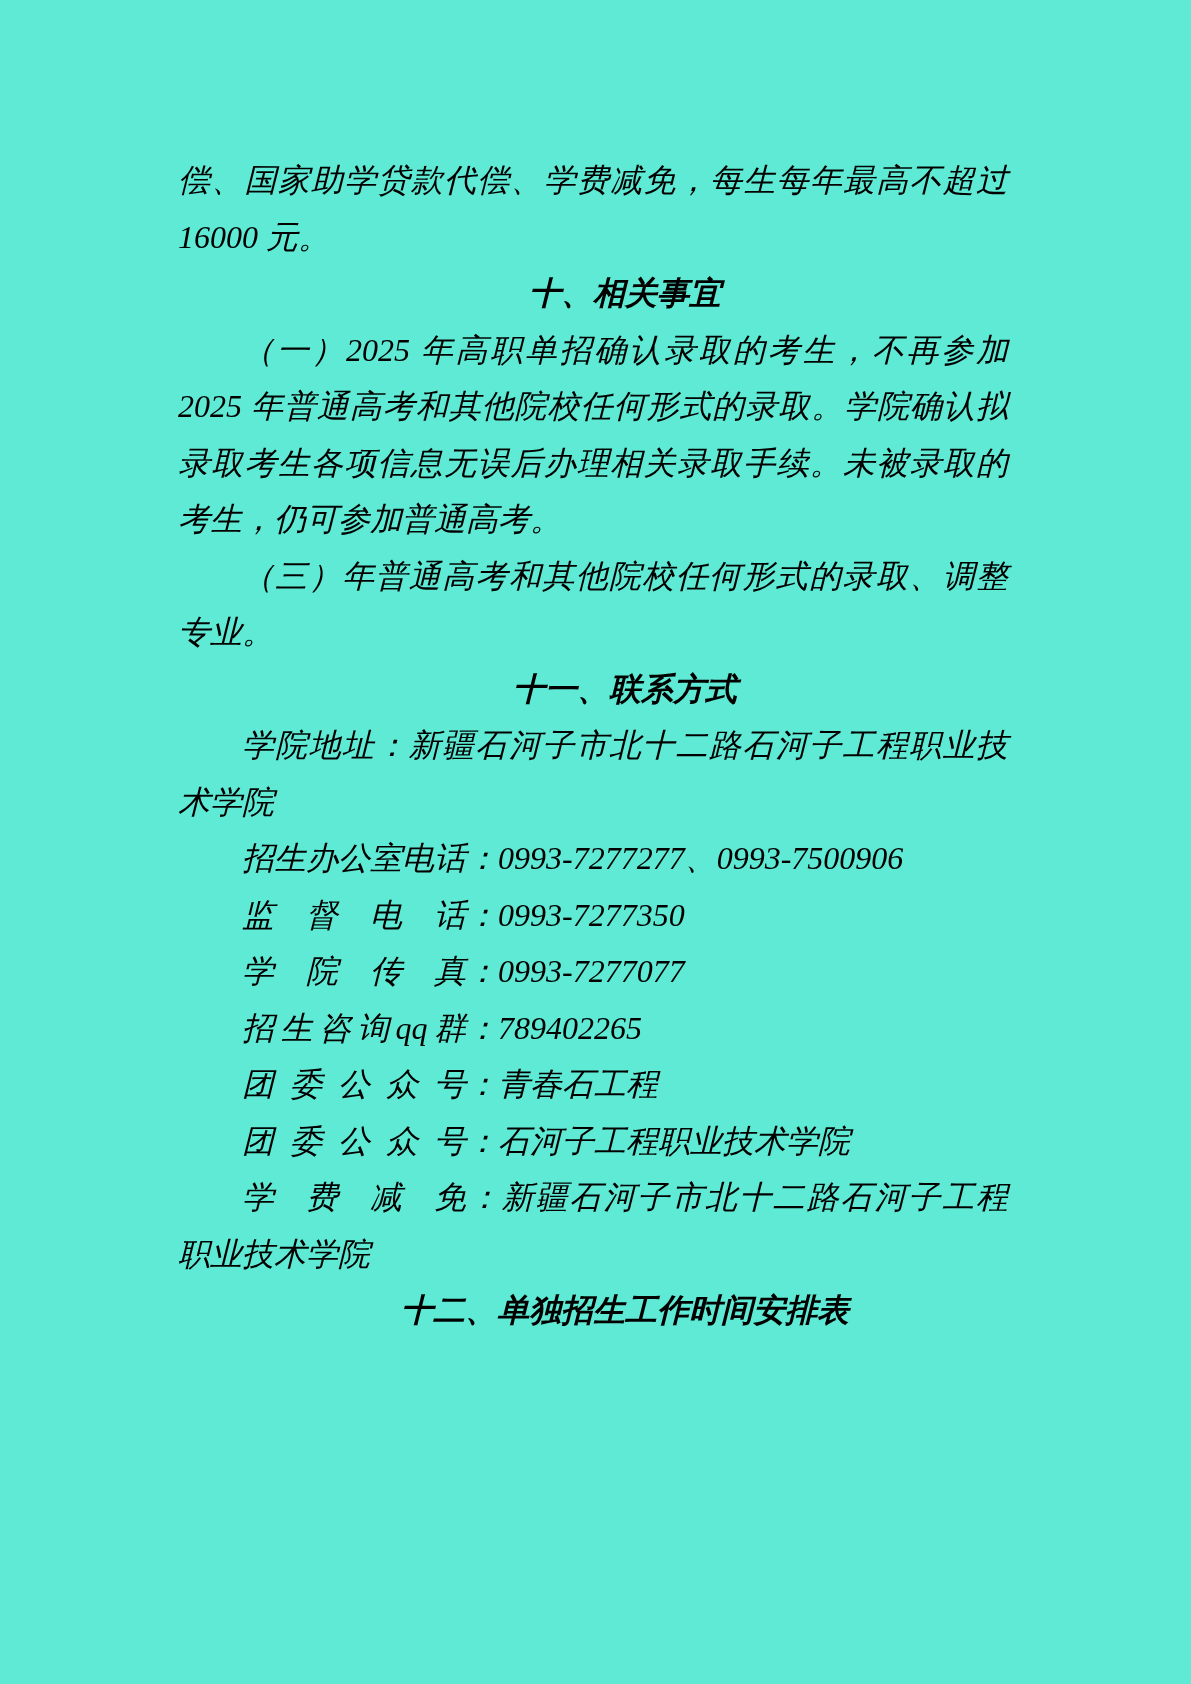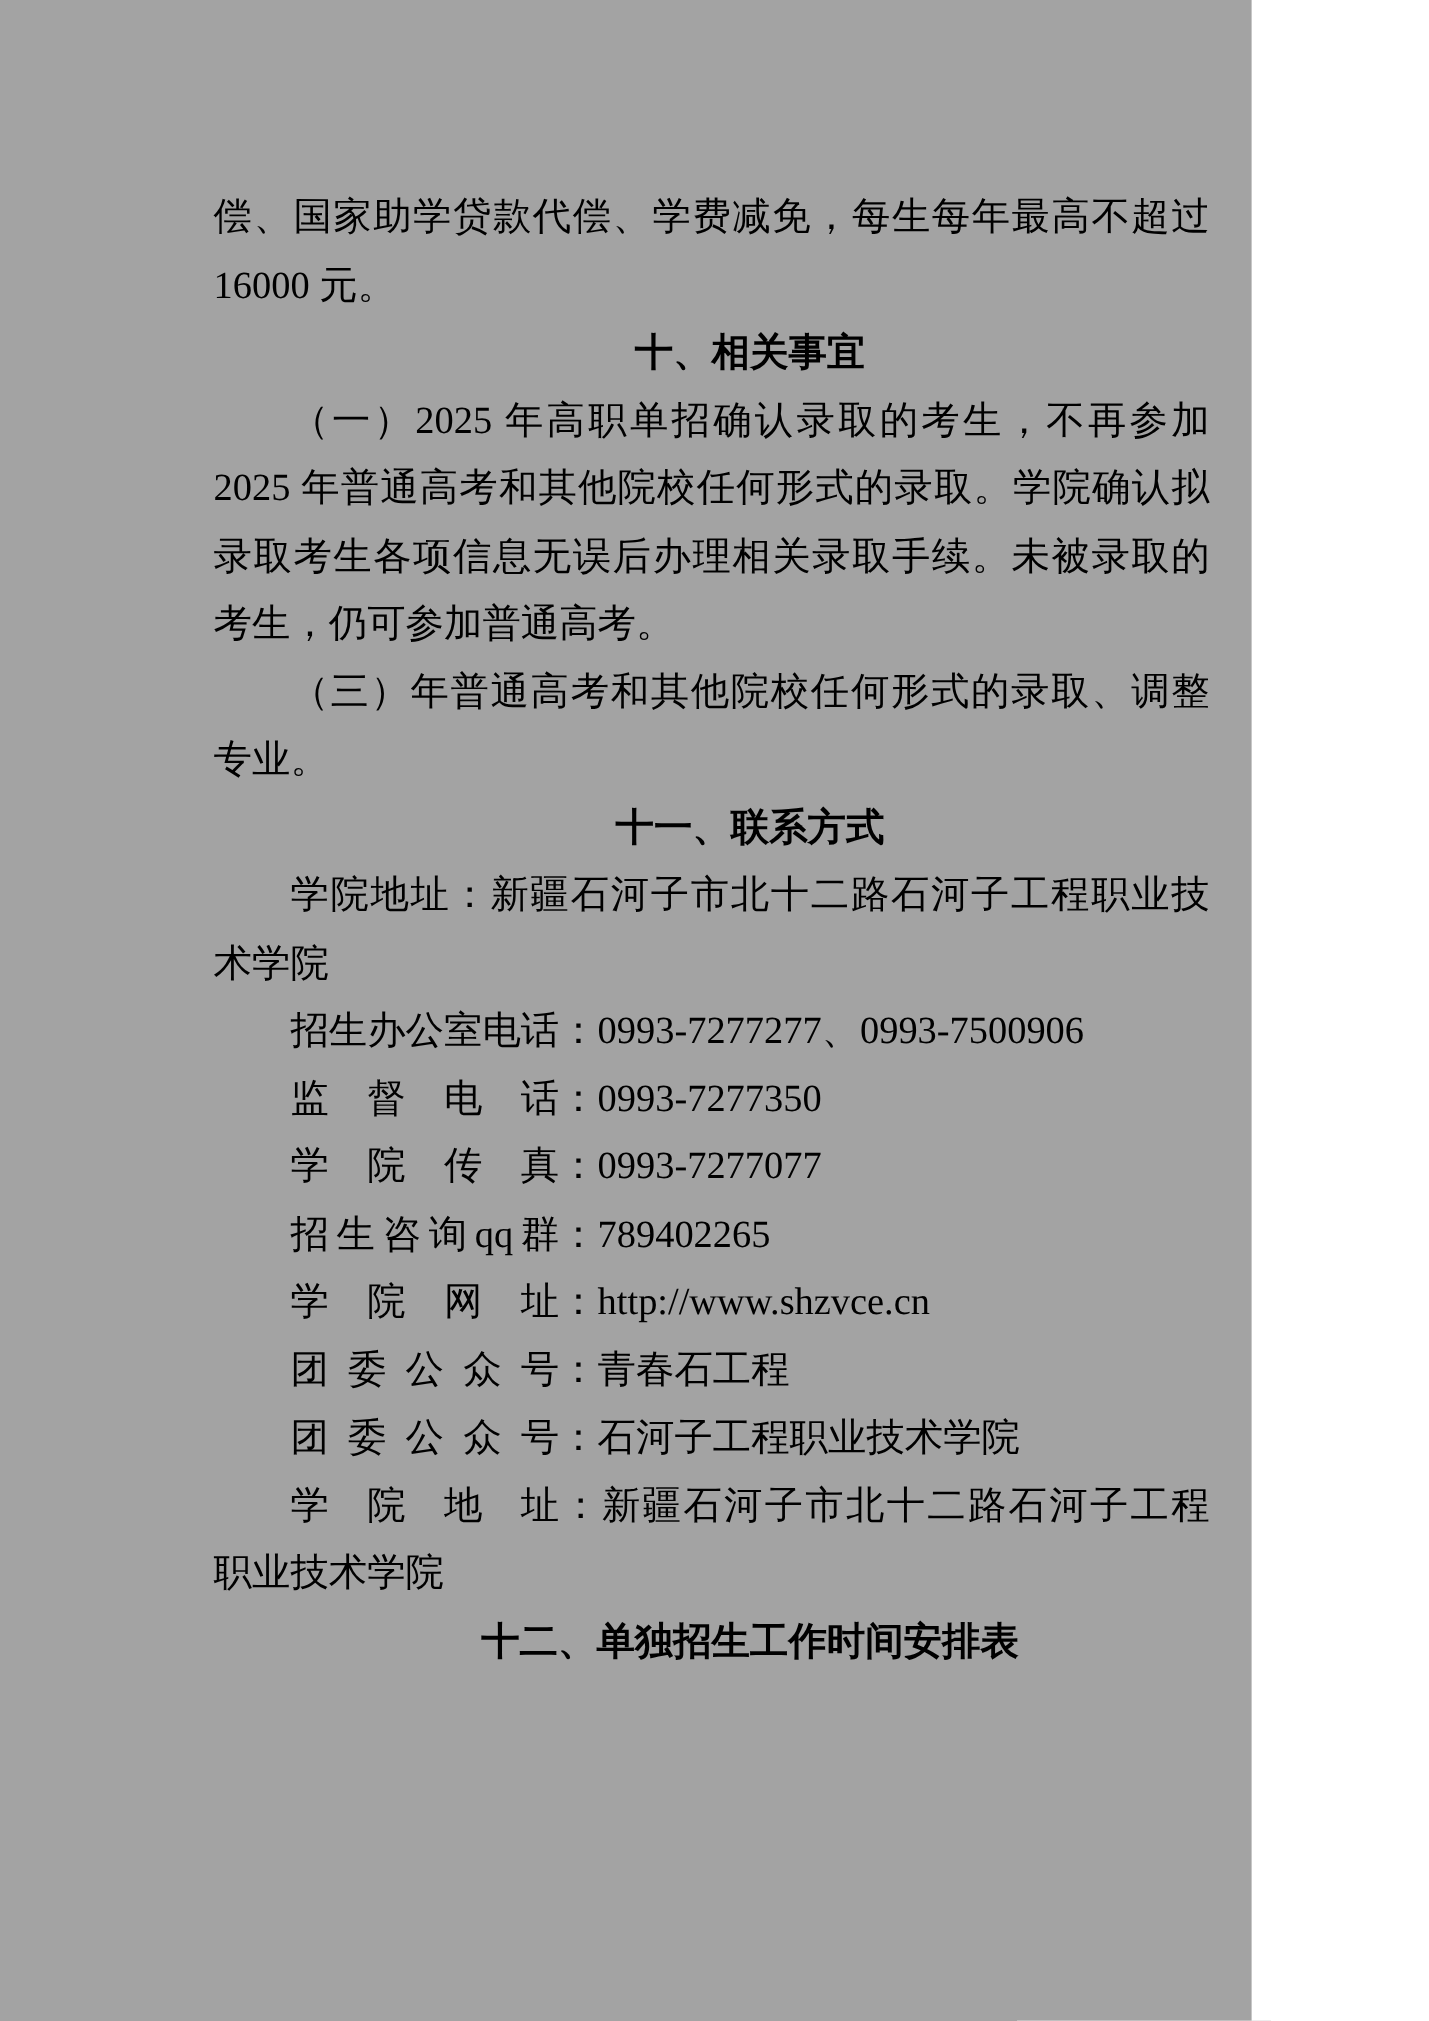--- a/index.html
+++ b/index.html
@@ -11,23 +11,24 @@
     height: 1684px;
     background: #ffffff;
     color: #000000;
     font-family: "Liberation Serif", "DejaVu Serif", serif;
     position: relative;
     overflow: hidden;
   }
   .page {
     position: absolute;
     left: 0; top: 0;
-    width: 1043px;
+    width: 1191px;
     height: 1684px;
-    background: #a3a3a3;
+    background: #5eead4;
+    font-style: italic;
   }
   .doc-body {
     position: absolute;
     left: 178px;
     top: 152px;
     width: 830px;
     font-size: 32px;
     line-height: 56.5px;
   }
   .para {
@@ -81,24 +82,23 @@
   <div class="para">学院地址：新疆石河子市北十二路石河子工程职业技术学院</div>
 
   <div class="contact-line"><span class="contact-label">招生办公室电话</span><span class="contact-colon">：</span><span class="contact-value">0993-7277277、0993-7500906</span></div>
 
   <div class="contact-line"><span class="contact-label">监督电话</span><span class="contact-colon">：</span><span class="contact-value">0993-7277350</span></div>
 
   <div class="contact-line"><span class="contact-label">学院传真</span><span class="contact-colon">：</span><span class="contact-value">0993-7277077</span></div>
 
   <div class="contact-line"><span class="contact-label">招生咨询qq群</span><span class="contact-colon">：</span><span class="contact-value">789402265</span></div>
 
-  <div class="contact-line"><span class="contact-label">学院网址</span><span class="contact-colon">：</span><span class="contact-value">http://www.shzvce.cn</span></div>
 
 
   <div class="contact-line"><span class="contact-label">团委公众号</span><span class="contact-colon">：</span><span class="contact-value">青春石工程</span></div>
 
   <div class="contact-line"><span class="contact-label">团委公众号</span><span class="contact-colon">：</span><span class="contact-value">石河子工程职业技术学院</span></div>
 
-  <div class="contact-line"><span class="contact-label">学院地址</span><span class="contact-colon">：</span><span class="contact-value">新疆石河子市北十二路石河子工程职业技术学院</span></div>
+  <div class="contact-line"><span class="contact-label">学费减免</span><span class="contact-colon">：</span><span class="contact-value">新疆石河子市北十二路石河子工程职业技术学院</span></div>
 
   <div class="heading">十二、单独招生工作时间安排表</div>
 </div>
 </div>
 
 </body></html>

